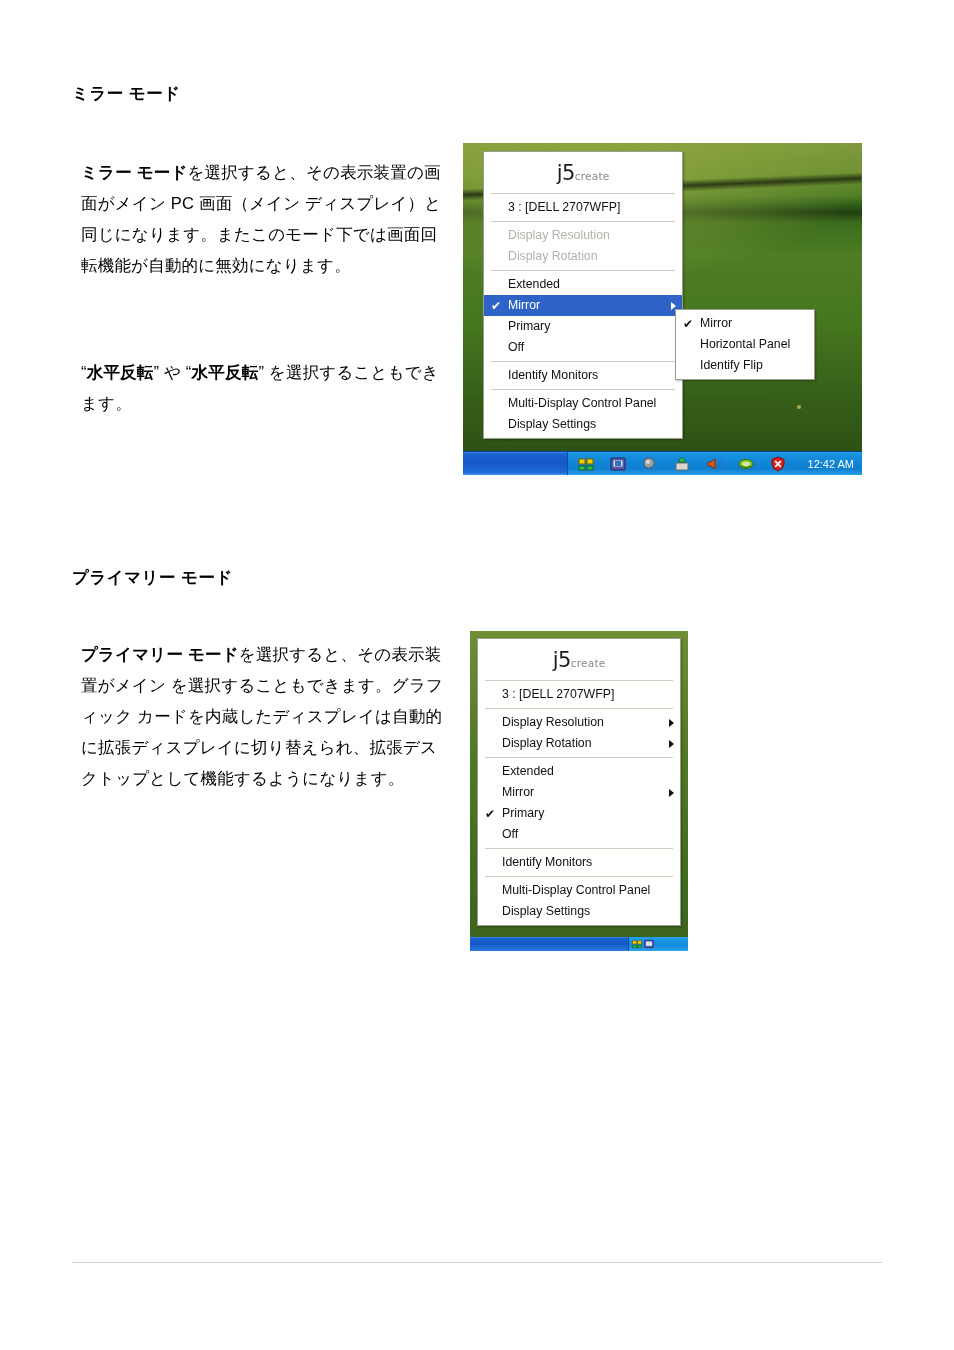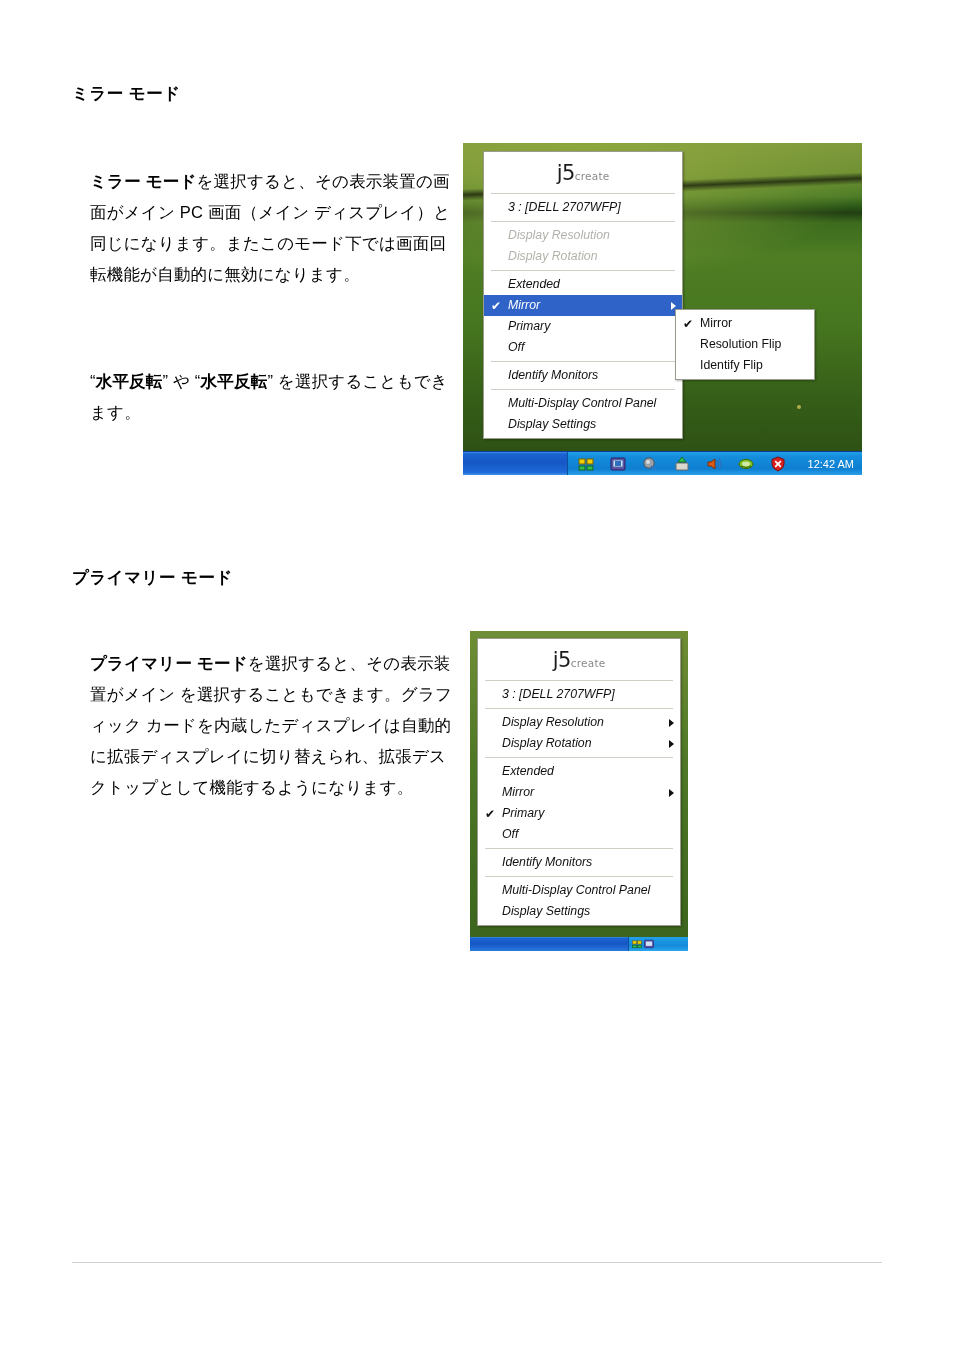--- a/index.html
+++ b/index.html
@@ -27,21 +27,21 @@
     font-weight: bold;
     letter-spacing: 0.5px;
     line-height: 1.3;
     margin: 0 0 0 0;
     white-space: nowrap;
   }
   .body-para {
     font-size: 16.5px;
     line-height: 31px;
     letter-spacing: 0.2px;
-    margin: 18px;
+    margin: 9px;
     text-align: left;
   }
   .body-para b { font-weight: bold; }
 
   #mirror-heading { top: 83px; }
   #mirror-para-1  { top: 148px; }
   #mirror-para-2  { top: 348px; }
   #primary-heading{ top: 567px; }
   #primary-para-1 { top: 630px; }
 
@@ -191,21 +191,21 @@
   .j5-arrow {
     position: absolute;
     right: 6px; top: 50%;
     transform: translateY(-50%);
     width: 0; height: 0;
     border-left: 5px solid #111;
     border-top: 4px solid transparent;
     border-bottom: 4px solid transparent;
   }
   .j5-item.selected .j5-arrow { border-left-color: #ffffff; }
-  .j5-group { padding: 3px 0; font-style: italic; }
+  .j5-group { padding: 3px 0; }
 
   
   #menu-mirror { left: 20px; top: 8px; width: 200px; }
   #submenu-mirror {
     left: 212px; top: 166px; width: 140px;
     border: 1px solid #9b9b8e;
     background: #fff;
     box-shadow: 1px 1px 2px rgba(0,0,0,0.30);
     padding: 3px 0;
   }
@@ -297,21 +297,21 @@
       </div>
     </div>
   </div>
 
   <div class="j5menu" id="submenu-mirror">
     <div class="j5-item">
       <span class="j5-check" style="color:#111;">✔</span>
       <span>Mirror</span>
     </div>
     <div class="j5-item">
-      <span>Resolution Flip</span>
+      <span>Horizontal Panel</span>
     </div>
     <div class="j5-item">
       <span>Identify Flip</span>
     </div>
   </div>
 
   <div class="taskbar">
     <div class="tray">
 
       <svg class="tray-icon" viewBox="0 0 16 16">

